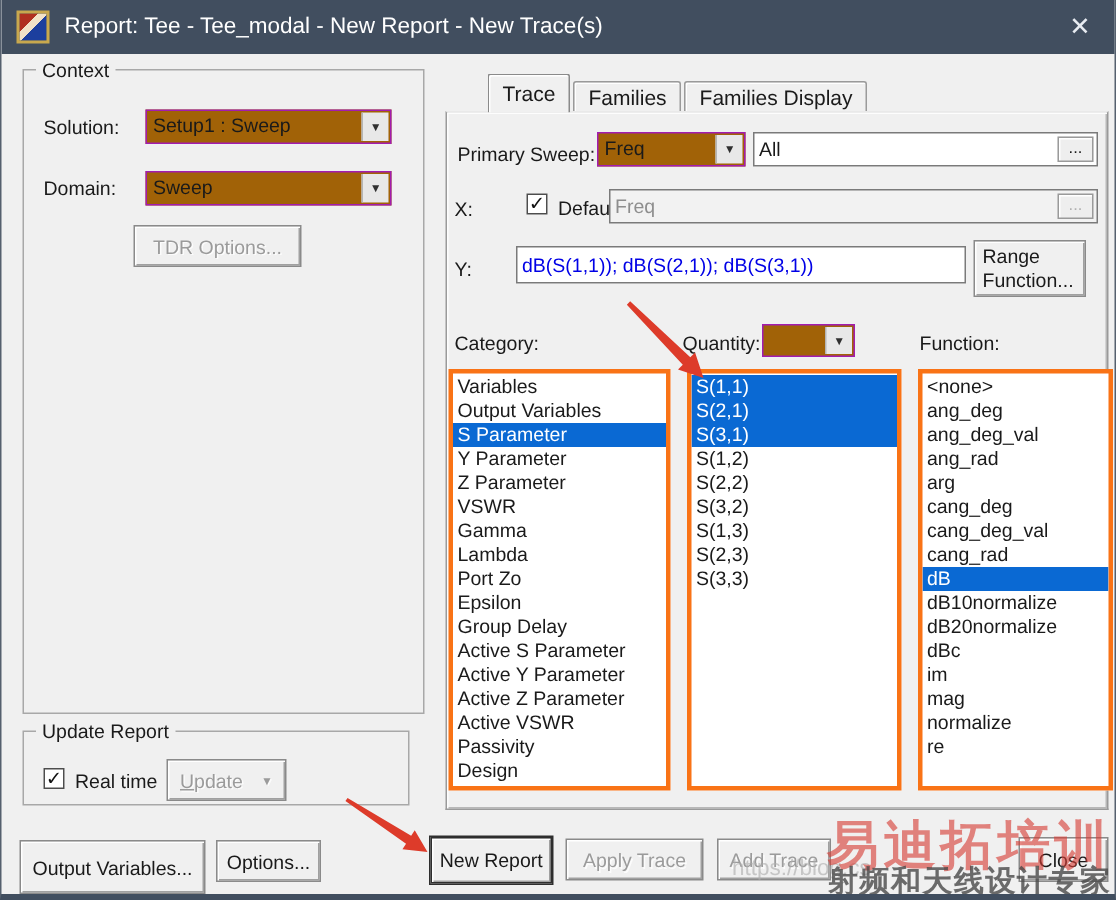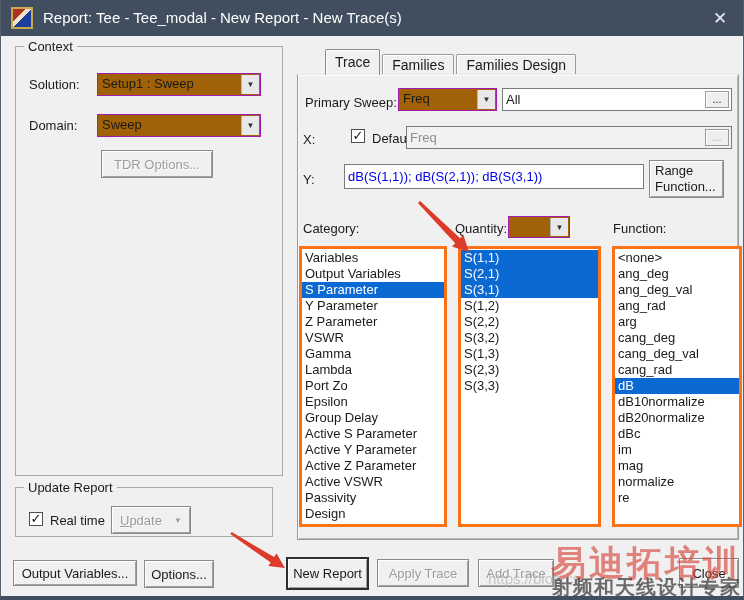--- a/index.html
+++ b/index.html
@@ -94,26 +94,26 @@
   <div class="label" style="left:28px; top:77px;">Solution:</div>
   <div class="combo" style="left:96px; top:73px; width:164px; height:23px;">
     <span class="combo-value">Setup1 : Sweep</span>
     <span class="combo-arrow">▼</span>
   </div>
   <div class="label" style="left:28px; top:118px;">Domain:</div>
   <div class="combo" style="left:96px; top:114px; width:164px; height:23px;">
     <span class="combo-value">Sweep</span>
     <span class="combo-arrow">▼</span>
   </div>
-  <div class="btn disabled" style="left:88px; top:150px; width:112px; height:28px;margin-left:12px;">TDR Options...</div>
+  <div class="btn disabled" style="left:88px; top:150px; width:112px; height:28px;">TDR Options...</div>
 
   <div class="tab-strip">
       <div class="tab selected">Trace</div>
       <div class="tab">Families</div>
-      <div class="tab">Families Design</div>
+      <div class="tab">Families Display</div>
     </div>
   <div class="tab-page"></div>
 
   <div class="label" style="left:304px; top:95px;">Primary Sweep:</div>
   <div class="combo" style="left:397px; top:88px; width:99px; height:23px;">
     <span class="combo-value">Freq</span>
     <span class="combo-arrow">▼</span>
   </div>
   <div class="field" style="left:501px; top:88px; width:230px; height:23px; line-height:21px;">
     <span>All</span>
@@ -196,21 +196,21 @@
   </div>
   <div class="checkbox" style="left:28px; top:512px;">
     <span class="check-glyph">✓</span>
   </div>
   <div class="label" style="left:49px; top:513px;">Real time</div>
   <div class="btn disabled" style="left:110px; top:506px; width:80px; height:28px; justify-content:space-between; padding:0 8px;align-items:center;">
     <span class="first-letter-u">Update</span>
     <span style="font-size:8px;">▼</span>
   </div>
 
-  <div class="btn" style="left:12px; top:560px; width:124px; height:26px;">Output Variables...</div>
+  <div class="btn" style="left:12px; top:560px; width:124px; height:36px;">Output Variables...</div>
   <div class="btn" style="left:143px; top:560px; width:70px; height:28px;">Options...</div>
   <div class="btn default-btn" style="left:286px; top:558px; width:81px; height:31px;">New Report</div>
   <div class="btn disabled" style="left:376px; top:559px; width:92px; height:28px;">Apply Trace</div>
   <div class="btn disabled" style="left:477px; top:559px; width:76px; height:28px;">Add Trace</div>
   <div class="btn" style="left:678px; top:558px; width:60px; height:30px;">Close</div>
 
   <svg class="arrow-svg" style="left:408px; top:200px;" width="70" height="62" viewBox="0 0 70 62">
     <polygon points="8.9,3.1 46.2,43.2 43.0,46.4 60,52 54.4,35.0 51.2,38.2 11.1,0.9" fill="#dd3b2a"></polygon>
   </svg>
   <svg class="arrow-svg" style="left:222px; top:530px;" width="80" height="50" viewBox="0 0 80 50">

